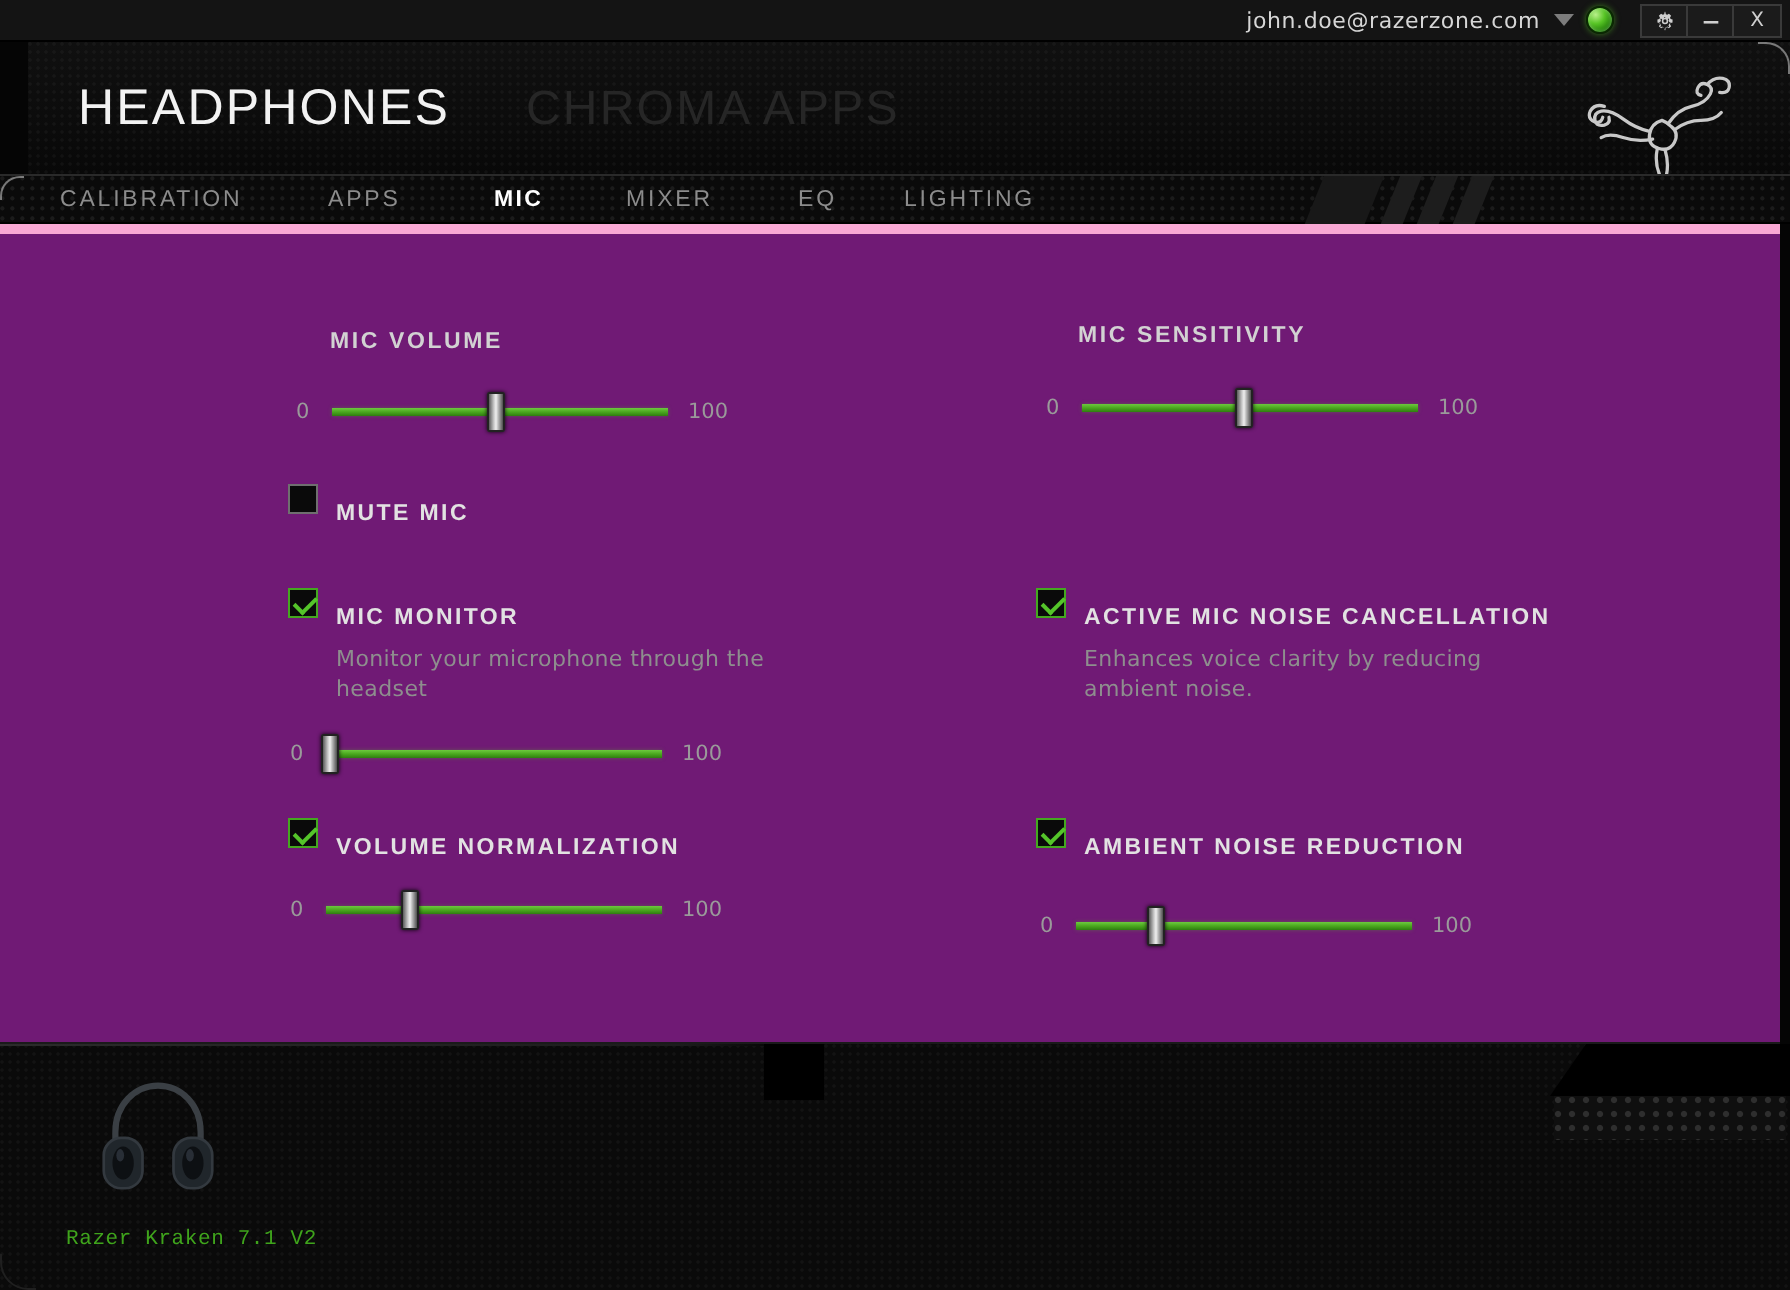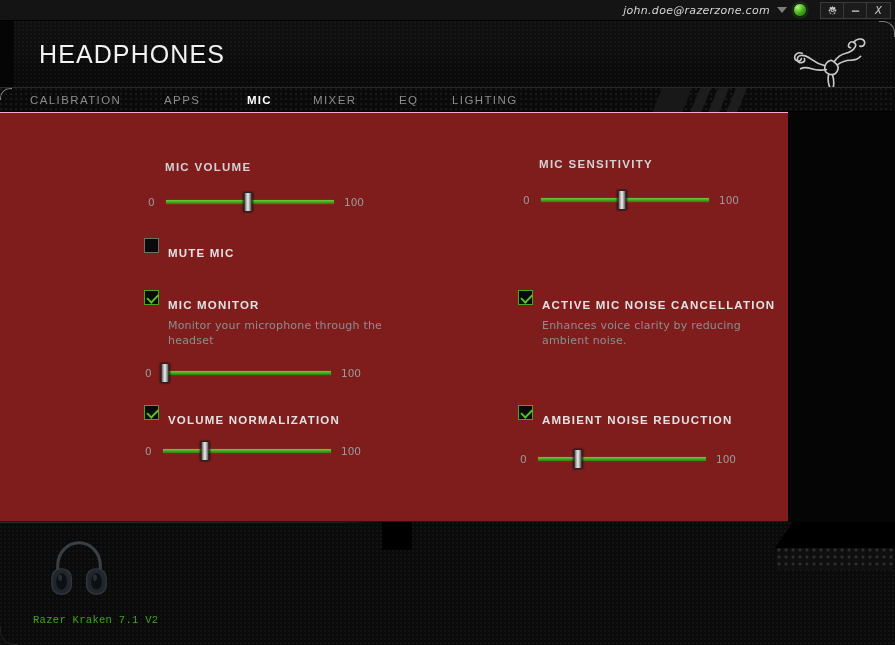--- a/index.html
+++ b/index.html
@@ -29,21 +29,20 @@
   }
 
   
   #titlebar {
     position: absolute; top: 0; left: 0;
     width: 895px; height: 21px;
     background: #141414;
     border-bottom: 1px solid #000;
     display: flex; align-items: center; justify-content: flex-end;
     padding-right: 4px;
-    font-style: italic;
   }
   #titlebar .acct {
     font-size: 11px; color: #d6d6d6;
     letter-spacing: .3px;
     font-family: "DejaVu Sans", sans-serif;
   }
   .caret-down {
     width: 0; height: 0; margin: 0 6px 0 7px;
     border-left: 5px solid transparent;
     border-right: 5px solid transparent;
@@ -135,23 +134,23 @@
   .slash {
     position: absolute; top: 0; height: 25px; width: 11px;
     background: #1d1d1d;
     transform: skewX(-22deg);
   }
   .slash.wide { width: 30px; background: #181818; }
 
   
   #content {
     position: absolute; top: 112px; left: 0;
-    width: 788px; height: 410px;
-    background: #7f1d1d;
-    border-top: 1px solid #f9a8d4;
+    width: 890px; height: 410px;
+    background: #701a75;
+    border-top: 5px solid #f9a8d4;
   }
   #content::after {
     content: ""; position: absolute; left: 0; right: 0; bottom: 0;
     height: 1px; background: #1a1a1a;
   }
 
   .col { position: absolute; }
   #col-left  { left: 148px; top: 0; width: 375px; }
   #col-right { left: 523px; top: 0; width: 372px; }
 
@@ -314,20 +313,21 @@
           <rect x="2" y="6" width="8" height="1.4" fill="#cfcfcf"></rect>
         </svg>
       </div>
       <div class="winbtn">X</div>
     </div>
   </div>
 
   <div id="header">
     <div class="hdrtex"></div>
     <div id="headphones-title">HEADPHONES</div>
+    <div id="chroma-title">CHROMA APPS</div>
     <svg id="razer-logo" viewBox="0 0 100 100">
       <g fill="none" stroke="#d9d9d9" stroke-width="2.1" stroke-linecap="round" stroke-linejoin="round">
 
         <path d="M50 40 q-7 2 -8 9 q-1 7 6 9 q7 2 10 -4 q3 -6 -2 -10 q-3 -3 -6 -4z"></path>
 
         <path d="M54 42 q6 -9 15 -11 q9 -2 12 -8 q2 -4 -2 -6 q-4 -2 -6 2 q-2 4 2 5"></path>
         <path d="M58 46 q8 -6 17 -6 q9 0 13 -5"></path>
         <path d="M79 17 q4 -5 10 -4 q5 1 4 6 q-1 4 -6 3"></path>
 
         <path d="M42 47 q-9 -2 -17 -8 q-8 -6 -14 -5 q-5 1 -4 6 q1 4 6 3 q4 -1 3 -5"></path>

